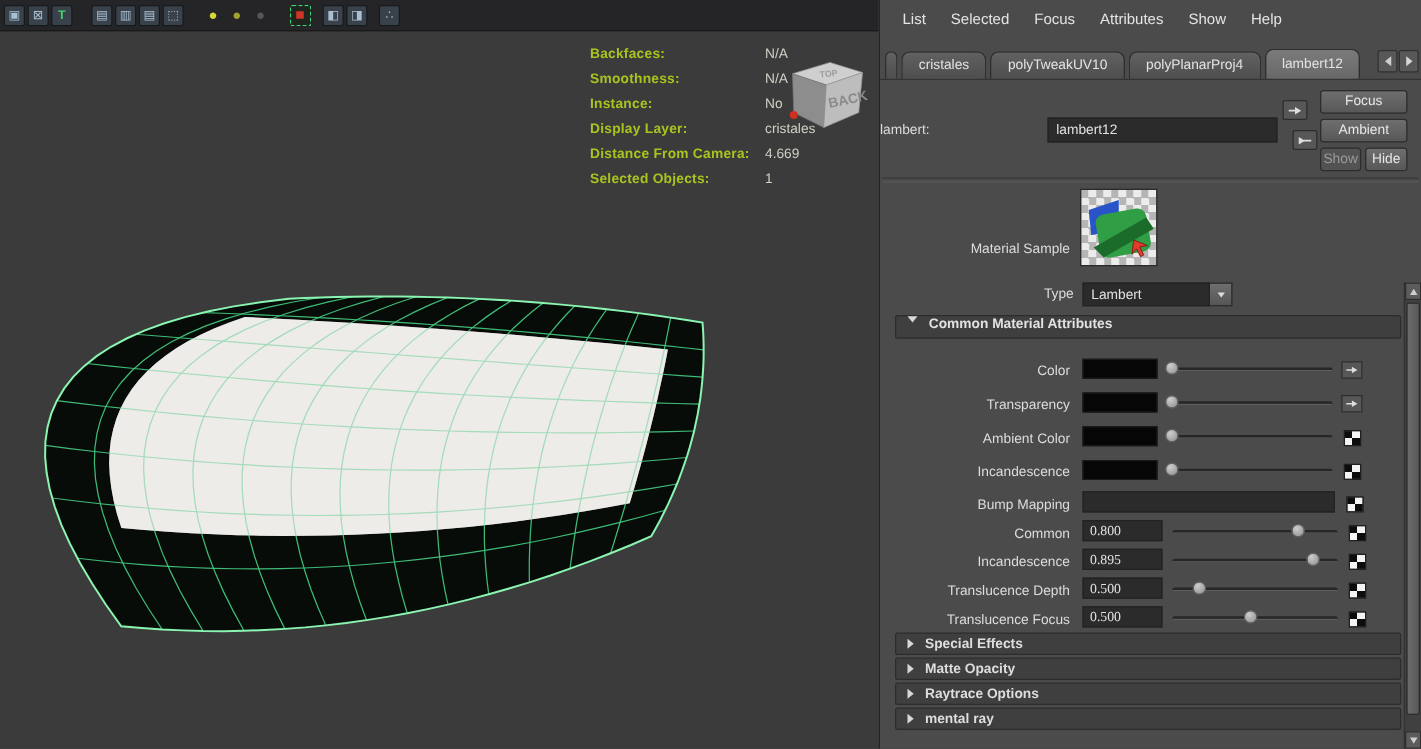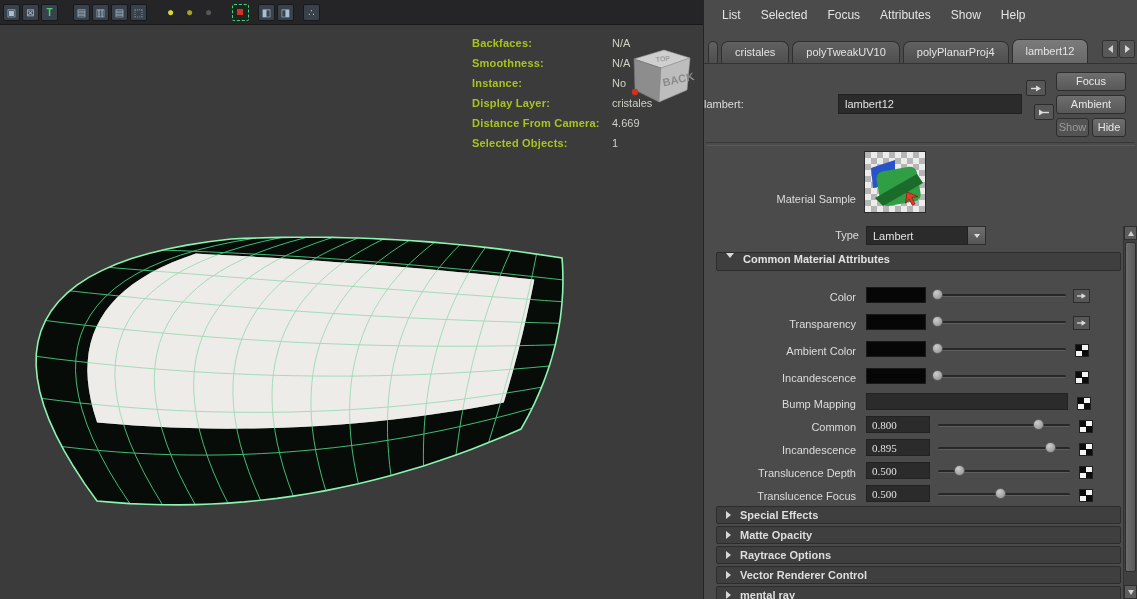--- a/index.html
+++ b/index.html
@@ -367,24 +367,20 @@
     <div class="fold">
       <i class="tri-r"></i>
       <span>Matte Opacity</span>
     </div>
     <div class="fold">
       <i class="tri-r"></i>
       <span>Raytrace Options</span>
     </div>
     <div class="fold">
       <i class="tri-r"></i>
-      <span>Vector Renderer Control</span>
-    </div>
-    <div class="fold">
-      <i class="tri-r"></i>
       <span>mental ray</span>
     </div>
   </div>
 
   <div class="scrollbar">
     <span class="sb-btn sb-up">
         <i class="tri-u"></i>
       </span>
     <span class="sb-thumb"></span>
     <span class="sb-btn sb-down">

